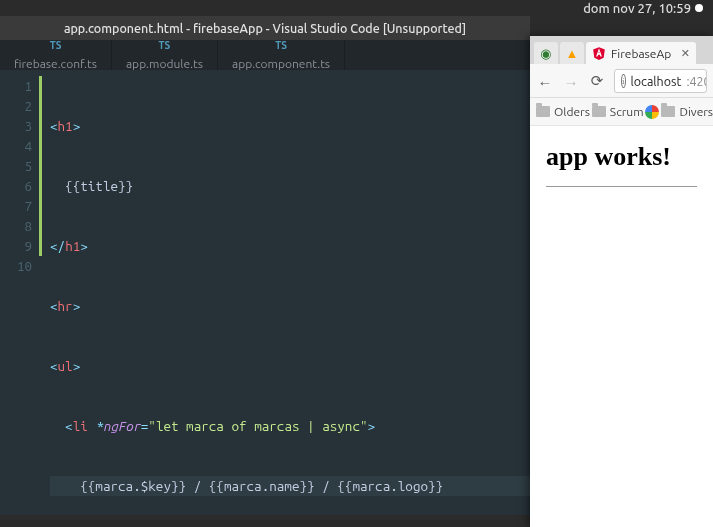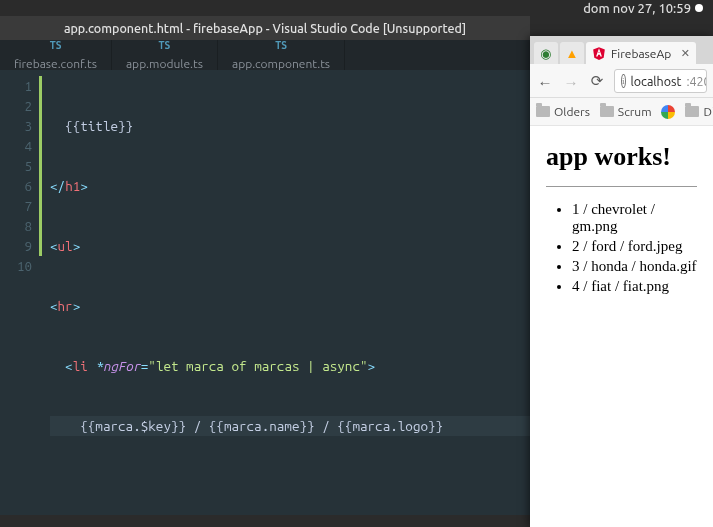--- a/index.html
+++ b/index.html
@@ -175,21 +175,21 @@
 }
 .omnibox .host { color:#222; }
 .omnibox .port { color:#888; }
 .bookmarks {
   height: 28px;
   background:#f7f7f7;
   border-bottom:1px solid #e5e5e5;
   display:flex;
   align-items:center;
   padding: 0 6px;
-  gap: 10px;
+  gap: 2px;
   font-size: 12px;
   color:#444;
 }
 .bm { display:flex; align-items:center; gap:4px; cursor:pointer; }
 .folder-ic { width:14px; height:11px; background:#b9b9b9; border-radius:1px; position:relative; }
 .folder-ic::before { content:""; position:absolute; top:-3px; left:0; width:6px; height:3px; background:#b9b9b9; border-radius:1px 1px 0 0; }
 .circle-ic {
   width:14px; height:14px; border-radius:50%;
   background: conic-gradient(#ea4335 0 90deg, #fbbc05 90deg 180deg, #34a853 180deg 270deg, #4285f4 270deg 360deg);
 }
@@ -245,24 +245,25 @@
       <div class="ln">3</div>
       <div class="ln">4</div>
       <div class="ln">5</div>
       <div class="ln">6</div>
       <div class="ln">7</div>
       <div class="ln">8</div>
       <div class="ln">9</div>
       <div class="ln">10</div>
     </div>
     <div class="code">
+      <div class="line"><span class="bracket">&lt;</span><span class="tag">h1</span><span class="bracket">&gt;</span></div>
       <div class="line"><span class="txt">  {{title}}</span></div>
       <div class="line"><span class="bracket">&lt;/</span><span class="tag">h1</span><span class="bracket">&gt;</span></div>
+      <div class="line"><span class="bracket">&lt;</span><span class="tag">hr</span><span class="bracket">&gt;</span></div>
       <div class="line"><span class="bracket">&lt;</span><span class="tag">ul</span><span class="bracket">&gt;</span></div>
-      <div class="line"><span class="bracket">&lt;</span><span class="tag">hr</span><span class="bracket">&gt;</span></div>
       <div class="line"><span class="bracket">  &lt;</span><span class="tag">li</span><span> </span><span class="star">*</span><span class="ngdir">ngFor</span><span class="bracket">=</span><span class="str">"</span><span class="str">let marca of marcas | async</span><span class="str">"</span><span class="bracket">&gt;</span></div>
       <div class="line hl"><span class="txt">    {{marca.$key}} / {{marca.name}} / {{marca.logo}}</span></div>
       
       
     </div>
   </div>
 </div>
 
 <div class="browser">
   <div class="browser-tabs">
@@ -309,20 +310,14 @@
     </div>
     <div class="bm">
       <span class="folder-ic"></span>
       <span>Diverso</span>
     </div>
   </div>
 
   <div class="content">
     <h1>app works!</h1>
     <hr>
-    <ul>
-      <li>1 / chevrolet / gm.png</li>
-      <li>2 / ford / ford.jpeg</li>
-      <li>3 / honda / honda.gif</li>
-      <li>4 / fiat / fiat.png</li>
-    </ul>
   </div>
 </div>
 
 </body></html>

